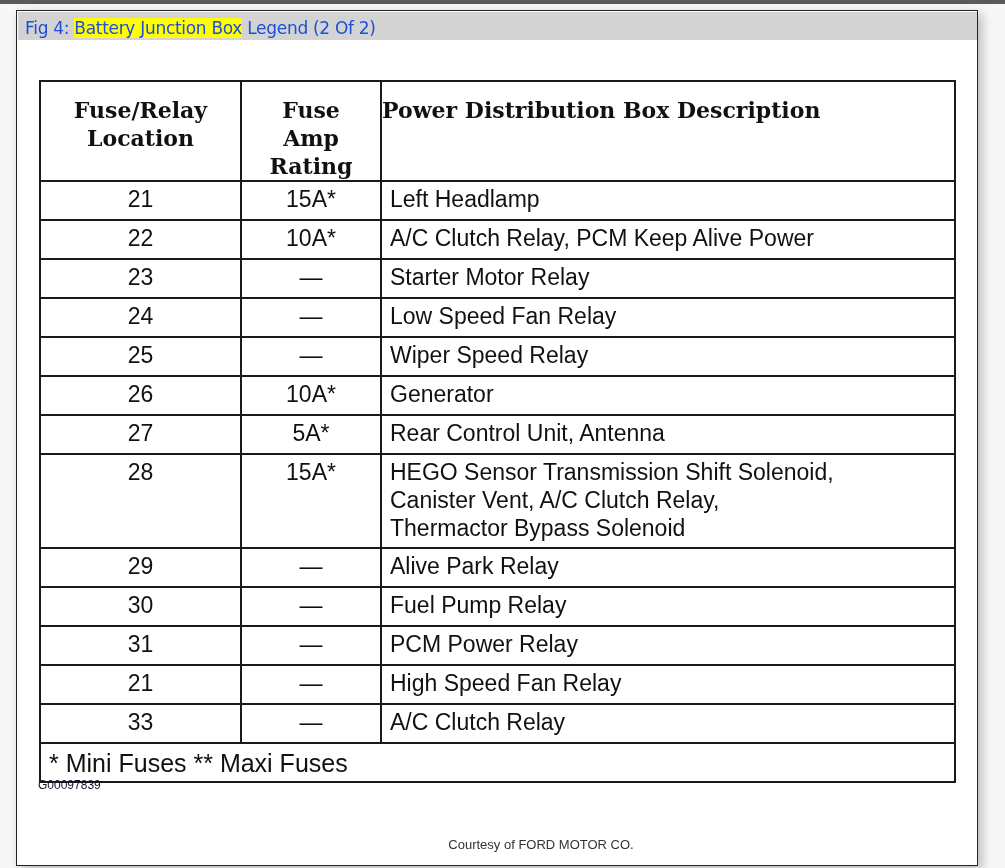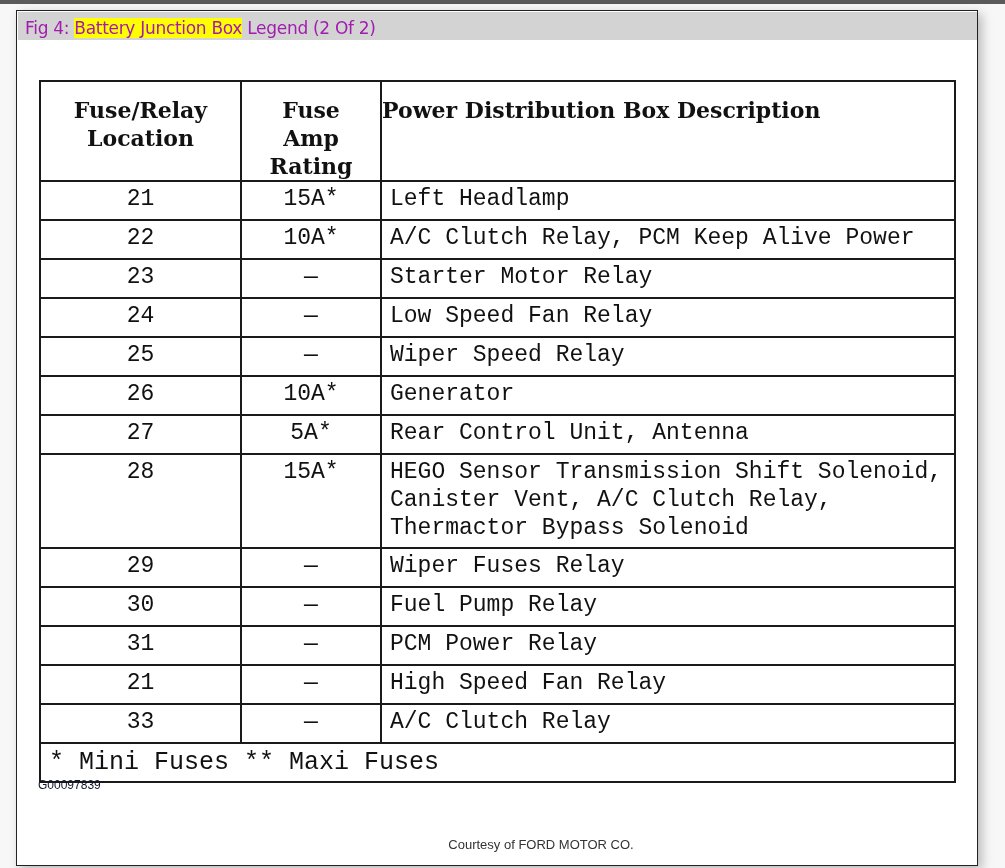--- a/index.html
+++ b/index.html
@@ -1,28 +1,28 @@
 <!DOCTYPE html>
 <html><head>
 <meta charset="utf-8">
 <style>
   html,body{margin:0;padding:0;}
   body{width:1005px;height:868px;background:#f7f7f7;position:relative;overflow:hidden;font-family:"Liberation Sans",sans-serif;}
   .topbar{position:absolute;left:0;top:0;width:1005px;height:4px;background:#5a5a5a;}
   .card{position:absolute;left:16px;top:10px;width:960px;height:854px;background:#fff;border:1px solid #222;box-shadow:4px 4px 10px rgba(0,0,0,0.25);}
   .caption-bar{position:absolute;left:1px;top:1px;width:959px;height:28px;background:#d3d3d3;}
-  .caption{position:absolute;left:7px;top:6px;font-size:17px;color:#a21caf;white-space:nowrap;font-family:"DejaVu Sans",sans-serif;letter-spacing:-0.3px;}
+  .caption{position:absolute;left:7px;top:6px;font-size:17px;color:#1d4ed8;white-space:nowrap;font-family:"DejaVu Sans",sans-serif;letter-spacing:-0.3px;}
   .hl{background:#ffff00;}
   table.legend{position:absolute;left:22px;top:69px;width:917px;border-collapse:collapse;font-family:"DejaVu Serif","Liberation Serif",serif;color:#111;}
   table.legend td, table.legend th{border:2px solid #1a1a1a;padding:0;}
   table.legend th{font-weight:bold;font-size:22px;line-height:28px;vertical-align:top;padding-top:14px;}
   th.c1{width:199px;text-align:center;}
   th.c2{width:138px;text-align:center;}
   th.c3{text-align:left;padding-left:35px;margin-top:12px;}
-  td{font-size:23px;height:34px;line-height:28px;font-family:Liberation Mono, monospace;}
+  td{font-size:23px;height:34px;line-height:28px;font-family:Liberation Sans, sans-serif;}
   td.loc,td.amp{text-align:center;vertical-align:top;padding-top:3px !important;}
   td.desc{text-align:left;padding-left:8px !important;vertical-align:top;padding-top:3px !important;}
   tr.tall td{height:89px;}
   tr.foot td{height:37px;padding-left:8px !important;font-size:25px;}
   .fig-id{position:absolute;left:21px;top:767px;font-size:12px;color:#0f172a;}
   .courtesy{position:absolute;left:0;width:960px;top:826px;text-align:center;font-size:13px;color:#333;padding-left:44px;}
 </style>
 </head>
 <body>
 
@@ -86,21 +86,21 @@
           <td class="amp">15A*</td>
           <td class="desc">
             <div>HEGO Sensor Transmission Shift Solenoid,</div>
             <div>Canister Vent, A/C Clutch Relay,</div>
             <div>Thermactor Bypass Solenoid</div>
           </td>
         </tr>
       <tr>
           <td class="loc">29</td>
           <td class="amp">—</td>
-          <td class="desc">Wiper Fuses Relay</td>
+          <td class="desc">Alive Park Relay</td>
         </tr>
       <tr>
           <td class="loc">30</td>
           <td class="amp">—</td>
           <td class="desc">Fuel Pump Relay</td>
         </tr>
       <tr>
           <td class="loc">31</td>
           <td class="amp">—</td>
           <td class="desc">PCM Power Relay</td>

